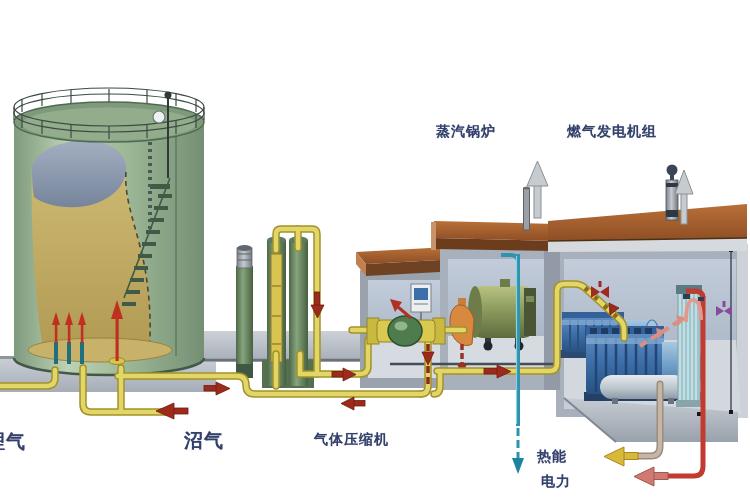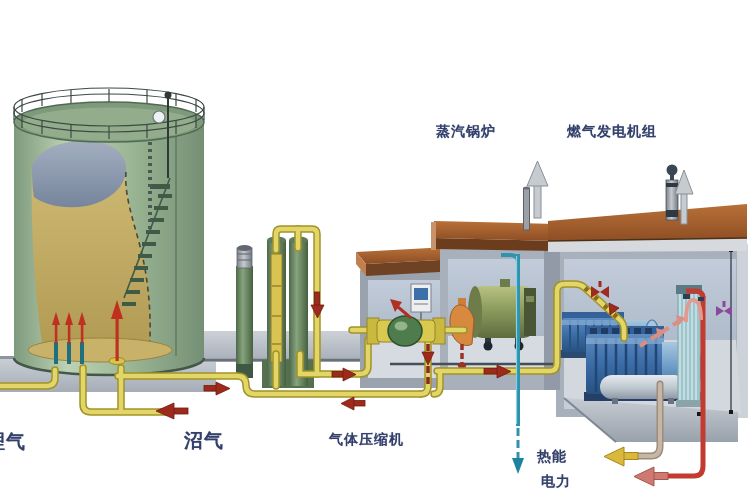--- a/index.html
+++ b/index.html
@@ -439,19 +439,19 @@
   </g>
   <g fill="#8a4a9a">
     <polygon points="716,306 716,316 724,311"></polygon>
     <polygon points="732,306 732,316 724,311"></polygon>
     <rect x="722.5" y="301" width="3" height="6"></rect>
   </g>
 </svg>
 
 <span class="lbl" style="left:-14px;top:429px;">理气</span>
 <span class="lbl" style="left:184px;top:428px;">沼气</span>
-<span class="lbl small" style="left:329px;top:431px;">气体压缩机</span>
+<span class="lbl small" style="left:314px;top:431px;">气体压缩机</span>
 <span class="lbl small" style="left:436px;top:123px;">蒸汽锅炉</span>
 <span class="lbl small" style="left:567px;top:123px;text-align:center;">燃气发电机组</span>
 <span class="lbl small" style="left:521px;top:448px;padding-left:16px;">热能</span>
 <span class="lbl small" style="left:521px;top:473px;margin-left:20px;">电力</span>
 
 </div>
 
 </body></html>

